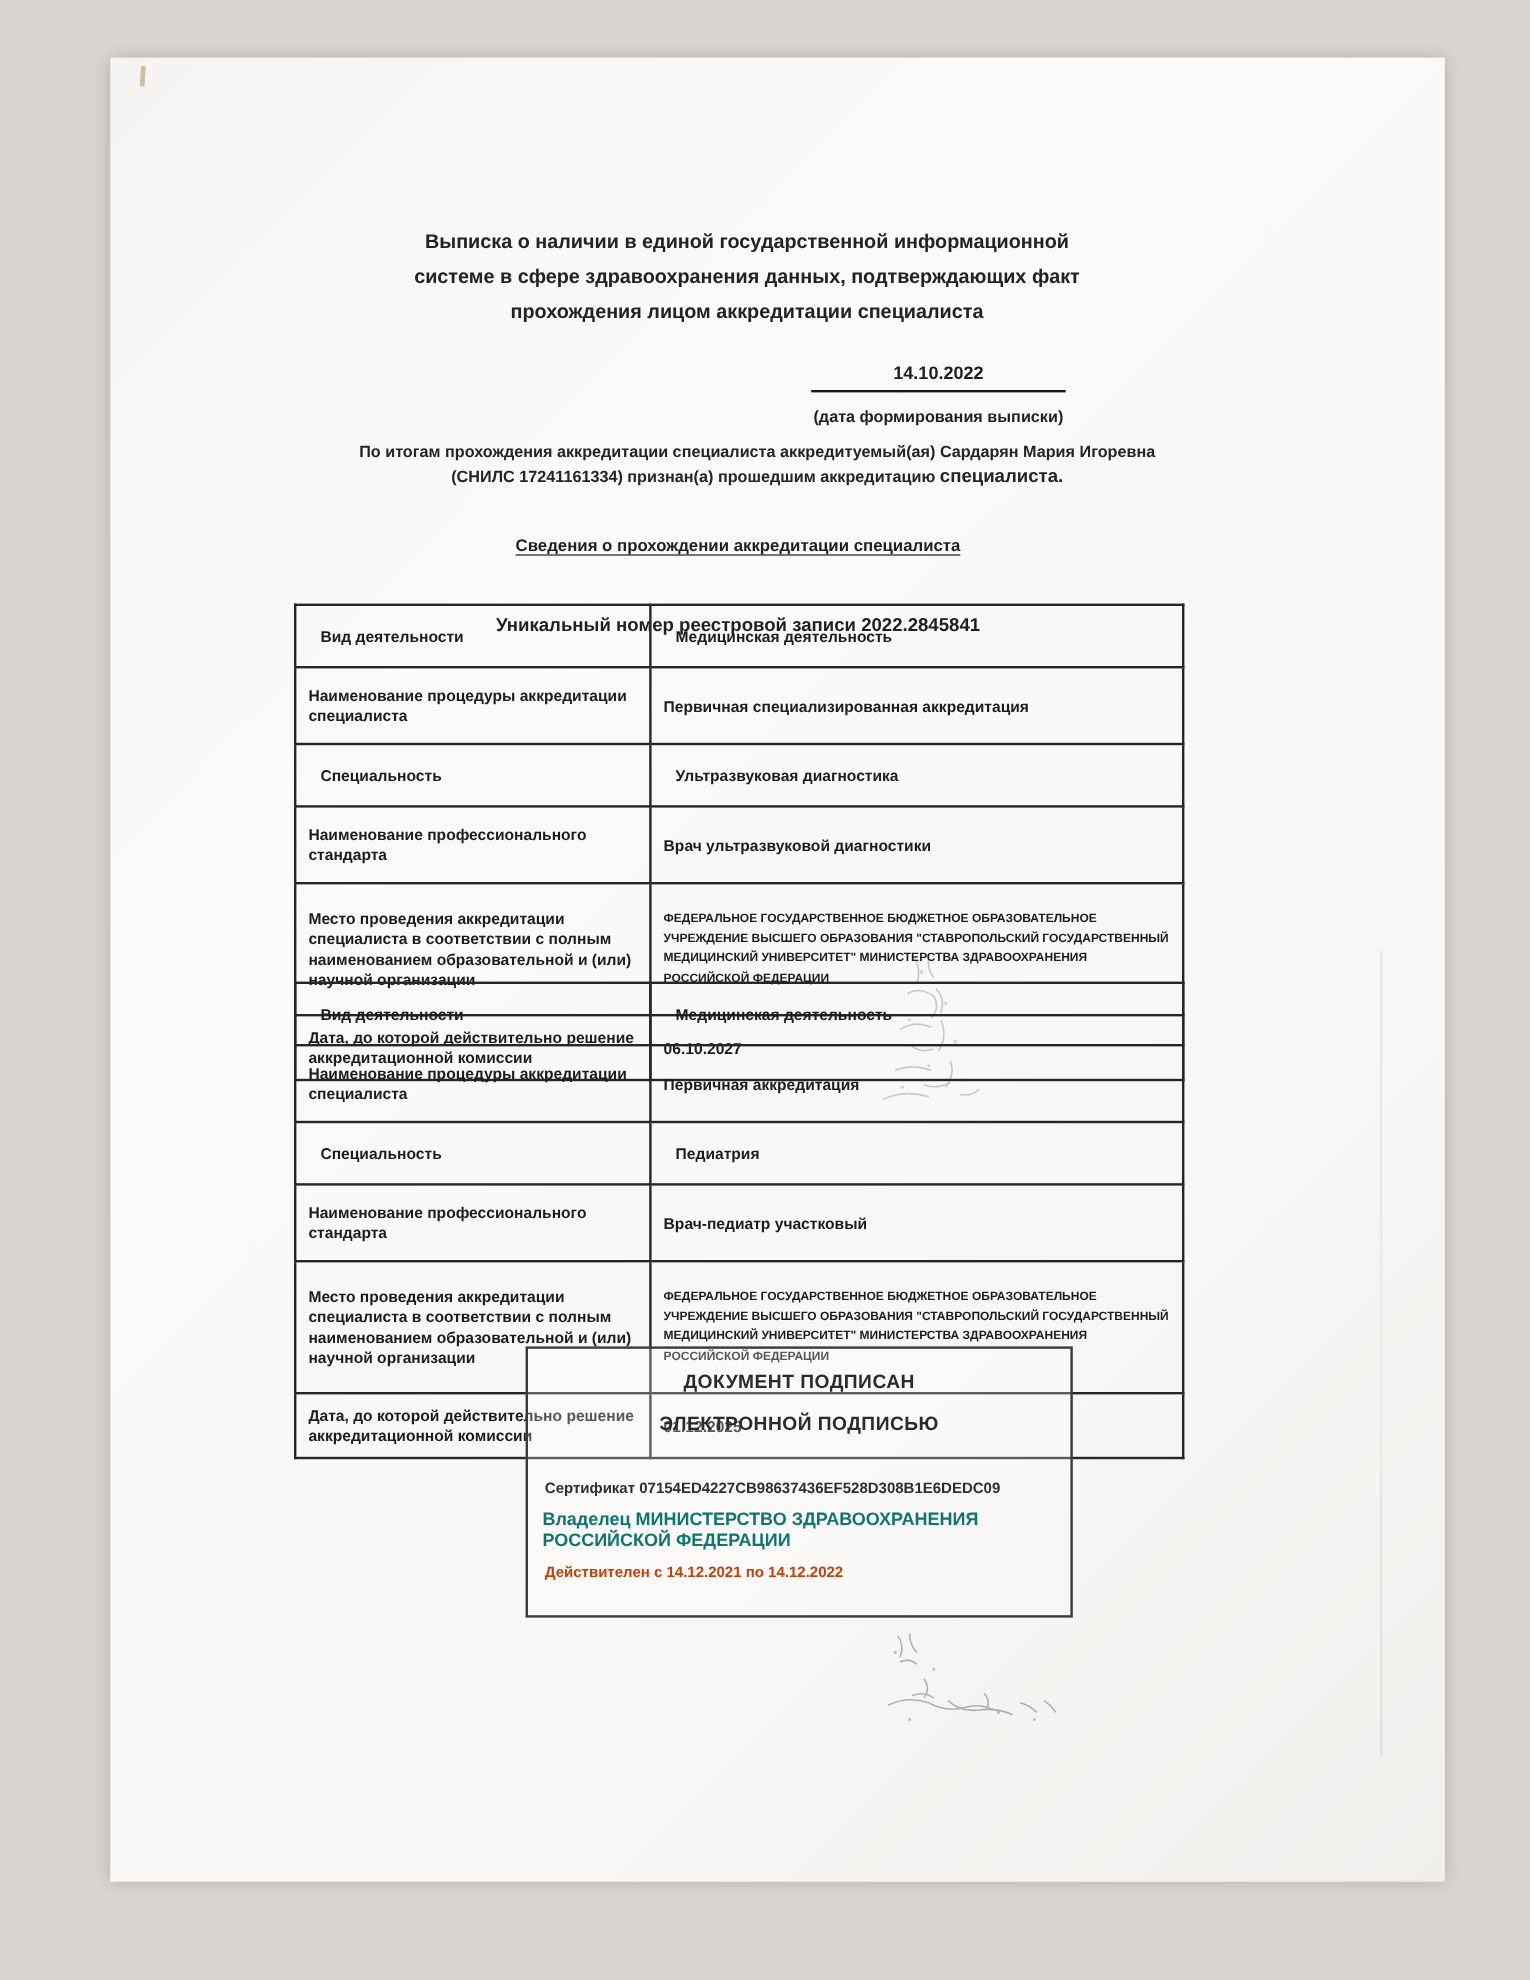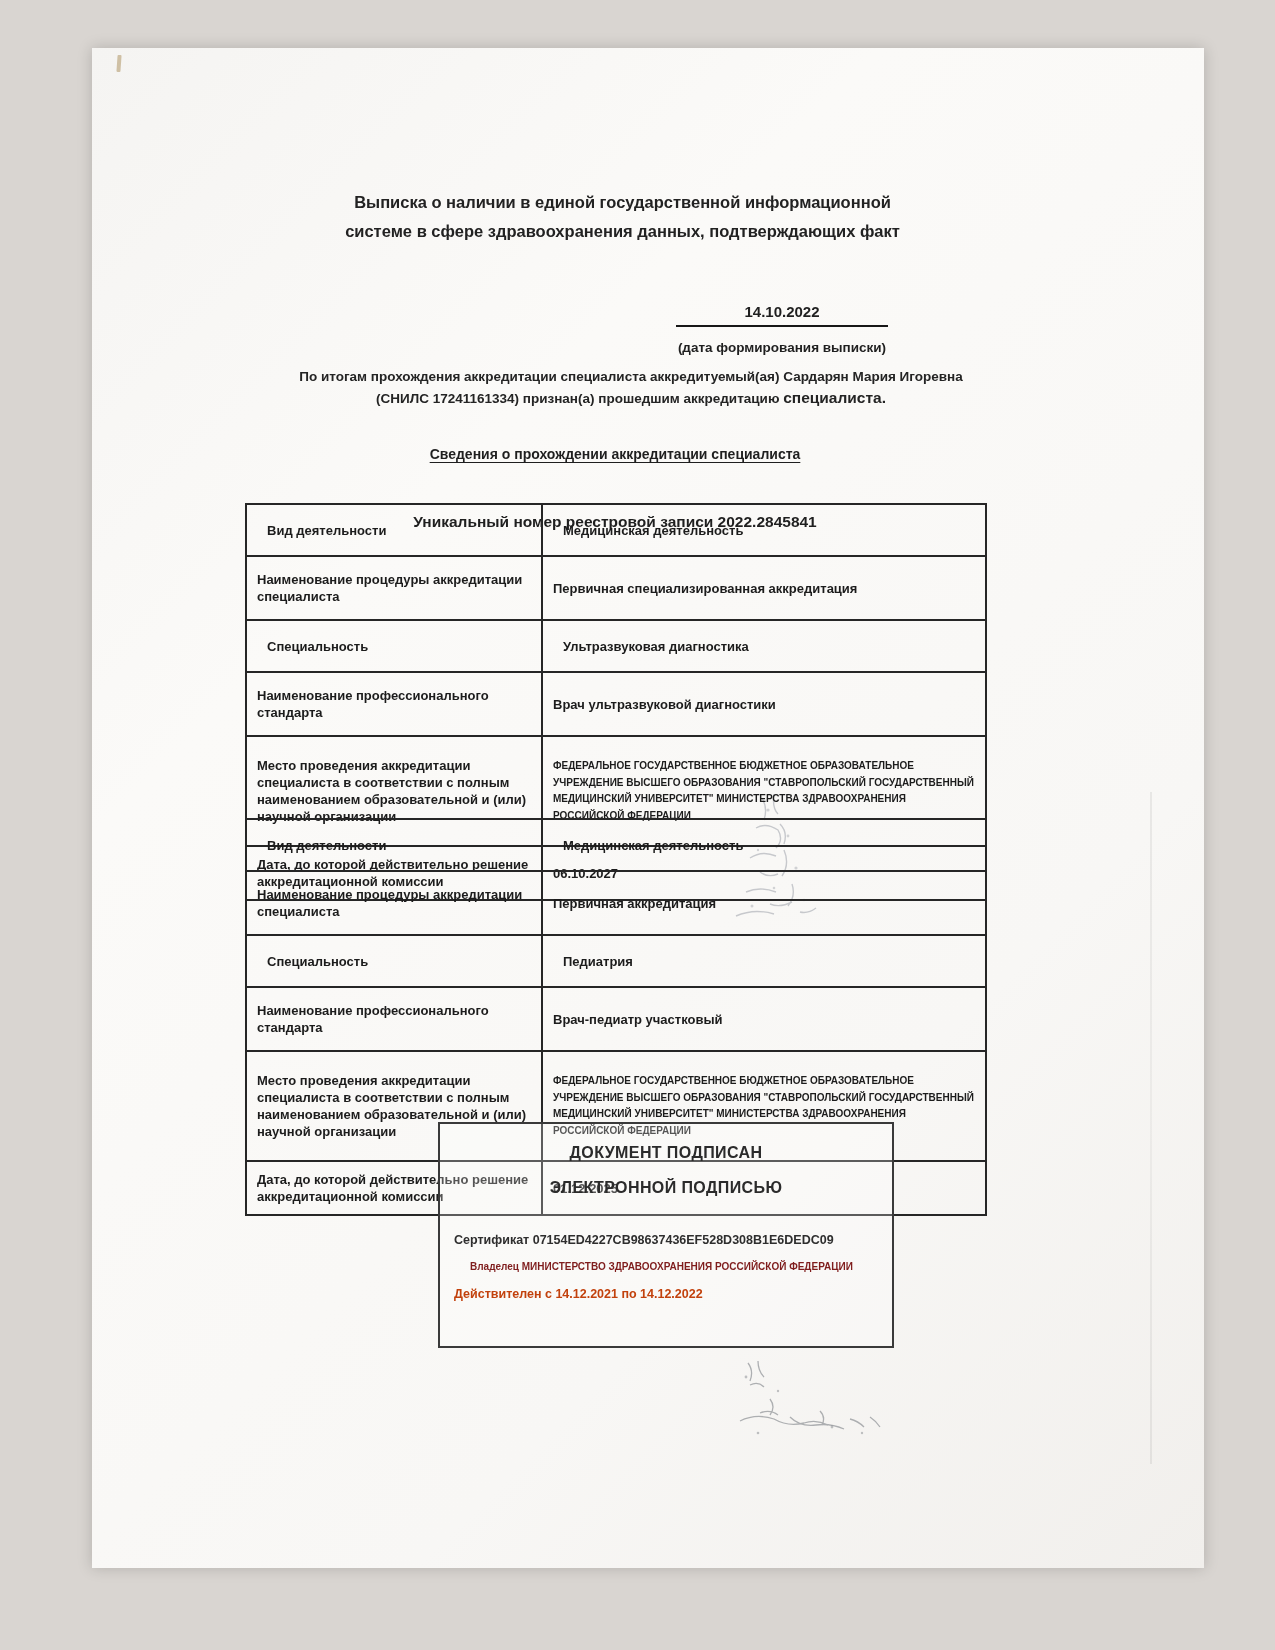--- a/index.html
+++ b/index.html
@@ -54,21 +54,21 @@
   table.acc tr.h-lg td{height:96px;}
   table.acc tr.h-dt td{height:40px;}
   table.acc td.org{font-size:10px;line-height:16.5px;}
   .sig-box{
     left:438px;top:1122px;width:452px;height:222px;
     border:2.5px solid #3a3a3a;background:rgba(255,255,255,.25);
   }
   .sig-line1{margin-top:20px;text-align:center;font-size:16px;font-weight:700;letter-spacing:.4px;color:#2b2b2b;}
   .sig-line2{margin-top:17px;text-align:center;font-size:16px;font-weight:700;letter-spacing:.4px;color:#2b2b2b;}
   .sig-cert{margin:36px 0 0 14px;font-size:12.5px;font-weight:700;color:#2e2e2e;}
-  .sig-owner{margin:12px 14px 0 30px;font-size:10px;font-weight:700;line-height:16.5px;color:#7f1d1d;}
+  .sig-owner{margin:12px 14px 0 12px;font-size:15px;font-weight:700;line-height:16.5px;color:#0f766e;}
   .sig-valid{margin:11px 0 0 14px;font-size:12.5px;font-weight:700;color:#c2410c;}
   
   .tick{
     left:117px;top:55px;width:4px;height:17px;background:#c8b697;opacity:.85;
     transform:rotate(4deg);border-radius:1px;
   }
   .smudge{pointer-events:none;}
   .crease{
     left:1150px;top:792px;width:1.5px;height:672px;
     background:linear-gradient(#00000022,#00000014,#00000022);opacity:.5;
@@ -111,20 +111,21 @@
       <circle cx="78" cy="36" r="1.2"></circle>
     <circle cx="58" cy="78" r="1.3"></circle>
       <circle cx="132" cy="72" r="1.4"></circle>
     <circle cx="162" cy="78" r="1.2"></circle>
   </g>
 </svg>
 
 <div class="doc-title abs">
   <div>Выписка о наличии в единой государственной информационной</div>
   <div>системе в сфере здравоохранения данных, подтверждающих факт</div>
+  <div>прохождения лицом аккредитации специалиста</div>
 </div>
 
 <div class="date-block abs">
   <div class="date-value">14.10.2022</div>
   <div class="date-caption">(дата формирования выписки)</div>
 </div>
 
 <div class="intro abs"><span>По итогам прохождения аккредитации специалиста аккредитуемый(ая) Сардарян Мария Игоревна (СНИЛС 17241161334) признан(а) прошедшим аккредитацию </span><span class="big">специалиста.</span></div>
 
 <div class="section-heading abs">Сведения о прохождении аккредитации специалиста</div>

